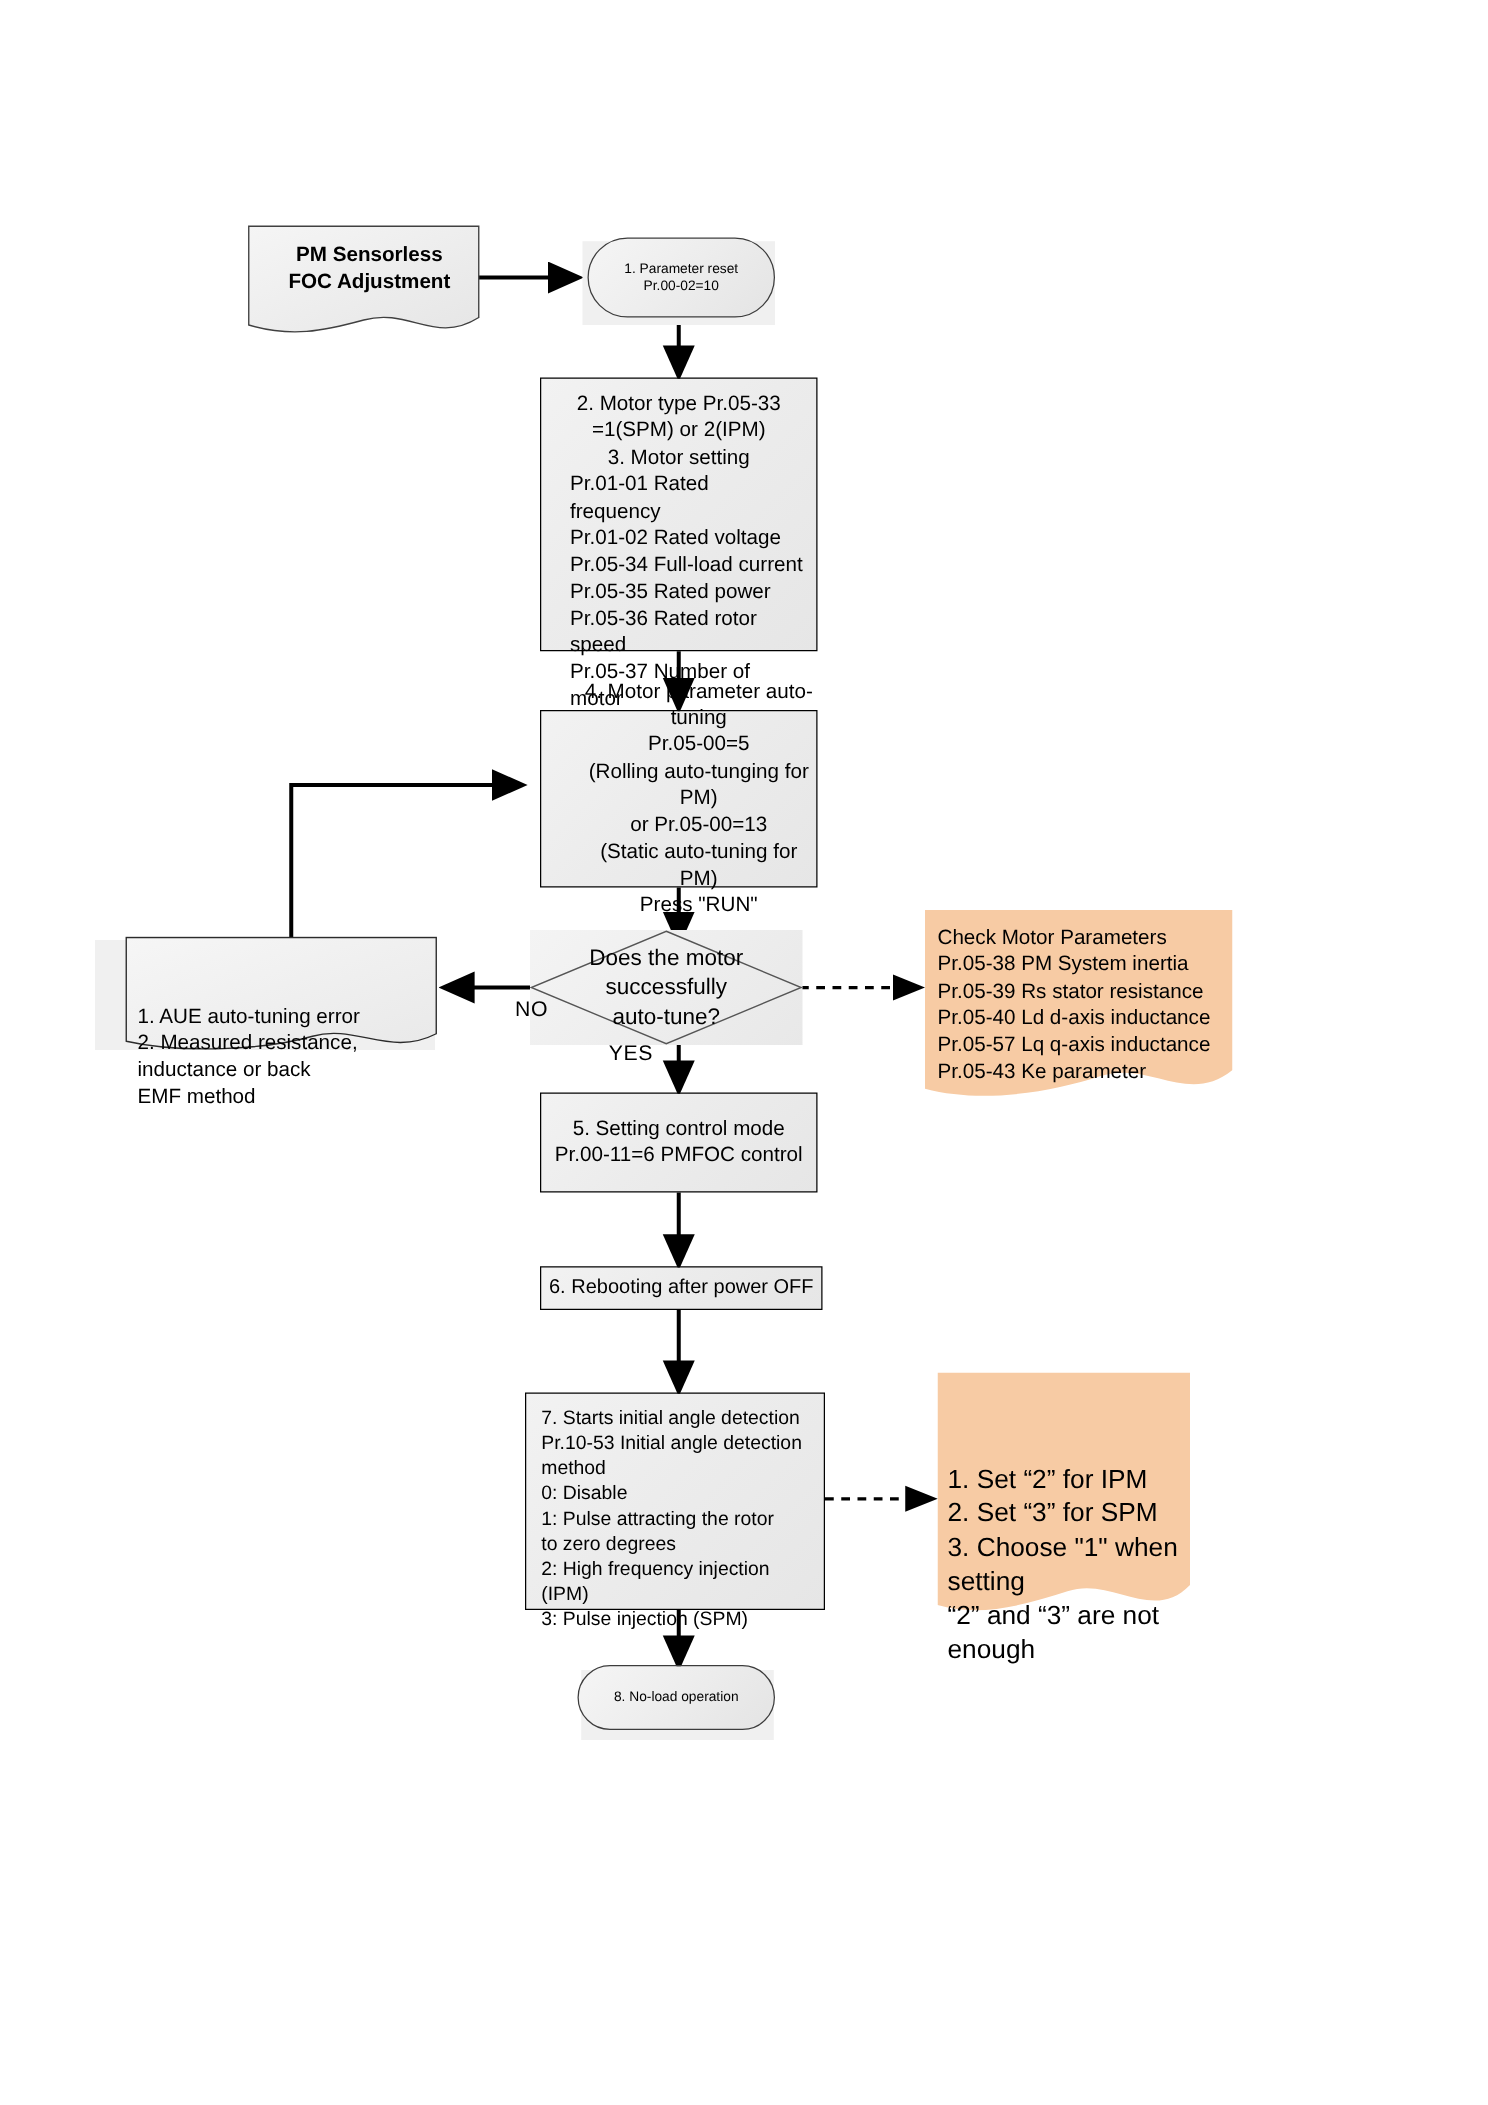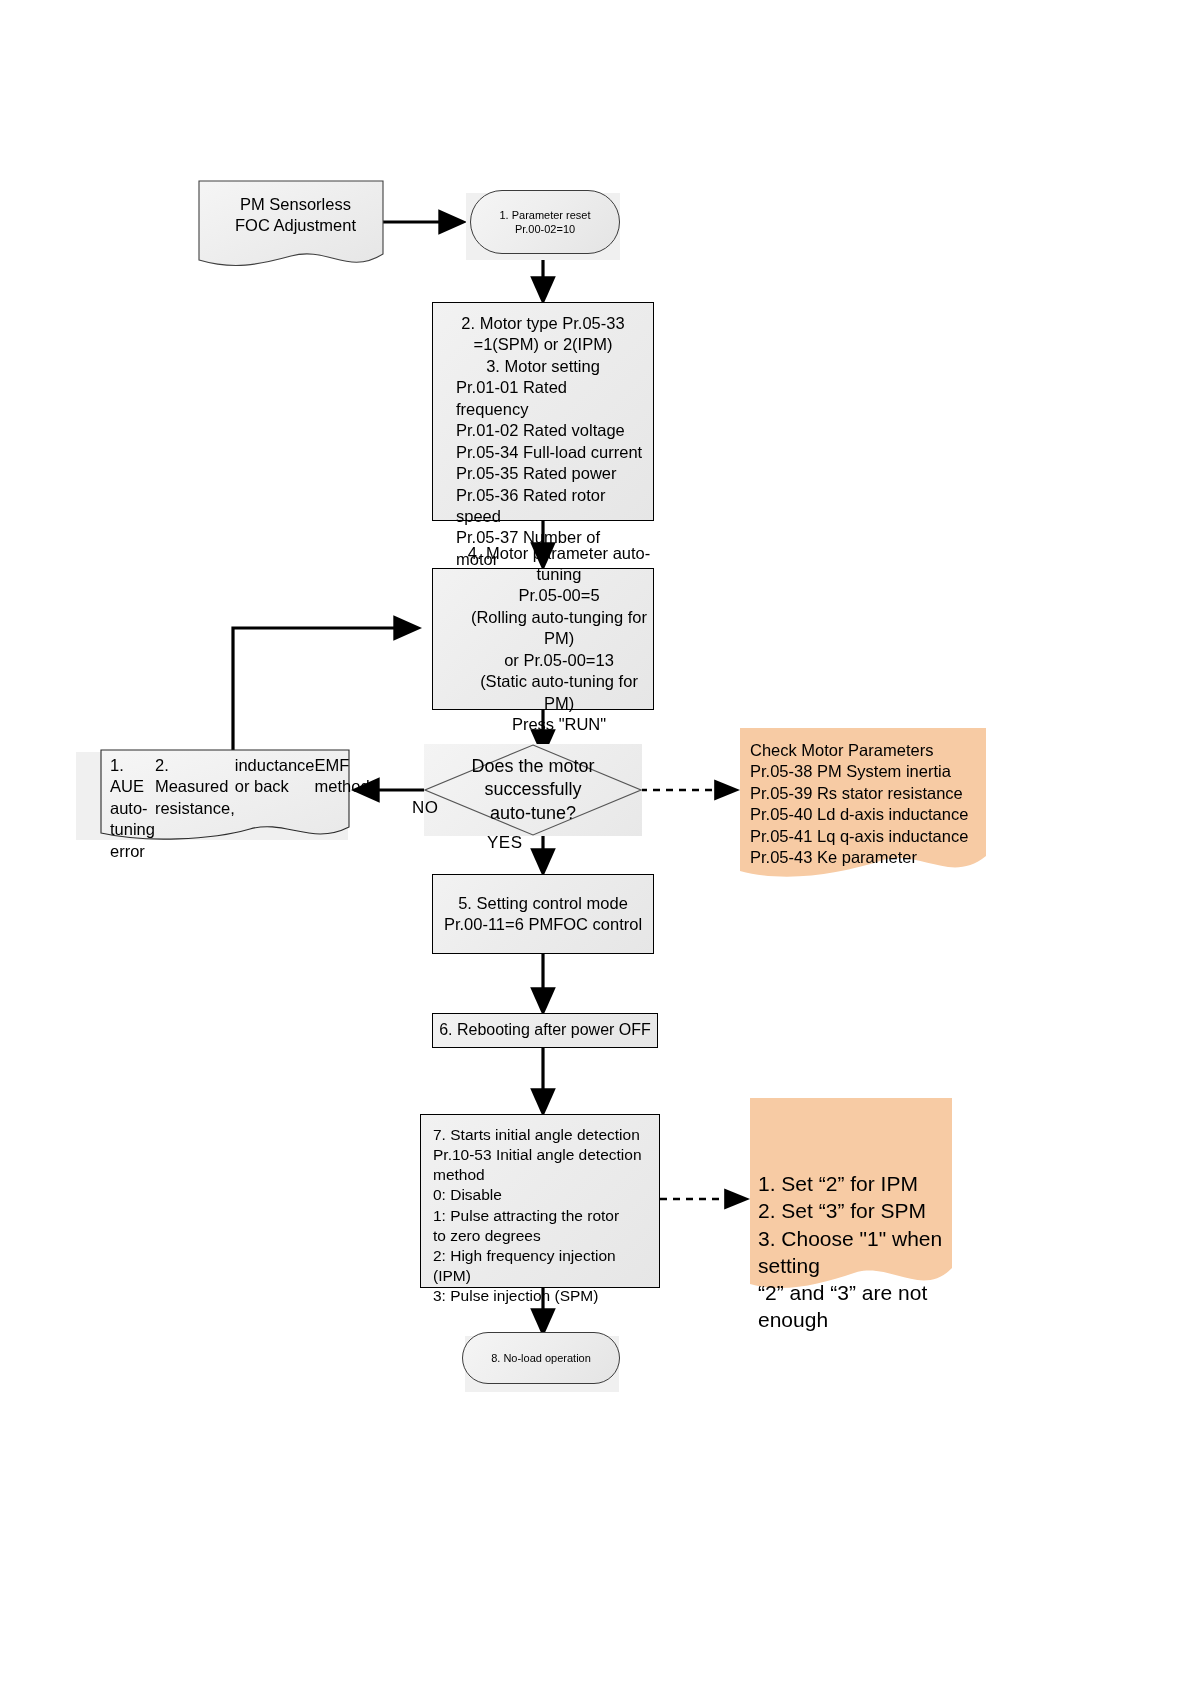--- a/index.html
+++ b/index.html
@@ -138,21 +138,21 @@
 
     <line x1="543" y1="954" x2="543" y2="1011" stroke="#000" stroke-width="3.2" marker-end="url(#ah)"></line>
 
     <line x1="543" y1="1048" x2="543" y2="1112" stroke="#000" stroke-width="3.2" marker-end="url(#ah)"></line>
 
     <line x1="660" y1="1199" x2="745" y2="1199" stroke="#000" stroke-width="2.6" stroke-dasharray="7,6" marker-end="url(#ah2)"></line>
 
     <line x1="543" y1="1288" x2="543" y2="1332" stroke="#000" stroke-width="3.2" marker-end="url(#ah)"></line>
   </svg>
 
-  <div class="doc-wrap" style="left:198px; top:180px; width:195px; height:90px;">
+  <div class="doc-wrap" style="left:198px; top:180px; width:195px; height:90px;font-weight:bold;">
     <svg width="186" height="90" viewBox="0 0 186 90" preserveAspectRatio="none">
       <defs>
         <linearGradient id="gstart" x1="0" y1="0" x2="1" y2="1">
           <stop offset="0" stop-color="#f5f5f5"></stop>
           <stop offset="1" stop-color="#e6e6e6"></stop>
         </linearGradient>
       </defs>
       <path d="M1,1 L185,1 L185,74 C150,96 130,66 93,76 C60,85 35,90 1,80 Z" fill="url(#gstart)" stroke="#404040" stroke-width="1.1"></path>
     </svg>
     <div class="doc-text" style="height:70px; align-items:center; justify-content:center;">PM Sensorless
@@ -201,38 +201,38 @@
   <div class="doc-wrap" style="left:100px; top:749px; width:250px; height:94px;">
     <svg width="250" height="94" viewBox="0 0 250 94" preserveAspectRatio="none">
       <defs>
         <linearGradient id="gerr" x1="0" y1="0" x2="1" y2="1">
           <stop offset="0" stop-color="#f6f6f6"></stop>
           <stop offset="1" stop-color="#e9e9e9"></stop>
         </linearGradient>
       </defs>
       <path d="M1,1 L249,1 L249,78 C212,97 185,70 150,80 C112,91 45,94 1,84 Z" fill="url(#gerr)" stroke="#2b2b2b" stroke-width="1.1"></path>
     </svg>
-    <div class="doc-text left" style="padding:6px 6px 0 10px; flex-direction:row; align-items:flex-start;">
+    <div class="doc-text left" style="padding:6px 6px 0 10px; flex-direction:column; align-items:flex-start;margin-top:48px;">
       <div>1. AUE auto-tuning error</div>
       <div>2. Measured resistance,</div>
       <div>    inductance or back</div>
       <div>    EMF method</div>
     </div>
   </div>
 
   <div class="doc-wrap" style="left:740px; top:728px; width:246px; height:155px;">
     <svg width="246" height="155" viewBox="0 0 246 155" preserveAspectRatio="none">
       <path d="M0,0 L246,0 L246,128 C210,157 180,120 140,133 C100,146 45,155 0,143 Z" fill="#f7cba4" stroke="none"></path>
     </svg>
     <div class="doc-text left" style="padding:12px 6px 0 10px; flex-direction:column; align-items:flex-start;">
       <div>Check Motor Parameters</div>
       <div>Pr.05-38 PM System inertia</div>
       <div>Pr.05-39 Rs stator resistance</div>
       <div>Pr.05-40 Ld d-axis inductance</div>
-      <div>Pr.05-41 Lq q-axis inductance</div>
+      <div>Pr.05-57 Lq q-axis inductance</div>
       <div>Pr.05-43 Ke parameter</div>
     </div>
   </div>
 
   <div class="node proc" style="left:432px; top:874px; width:222px; height:80px;">5. Setting control mode
 Pr.00-11=6 PMFOC control</div>
 
   <div class="node proc" style="left:432px; top:1013px; width:226px; height:35px; font-size:16px;">6. Rebooting after power OFF</div>
 
   <div class="node proc left" style="left:420px; top:1114px; width:240px; height:174px; flex-direction:column; align-items:flex-start; justify-content:flex-start; padding:10px 4px 4px 12px; font-size:15.5px;">

